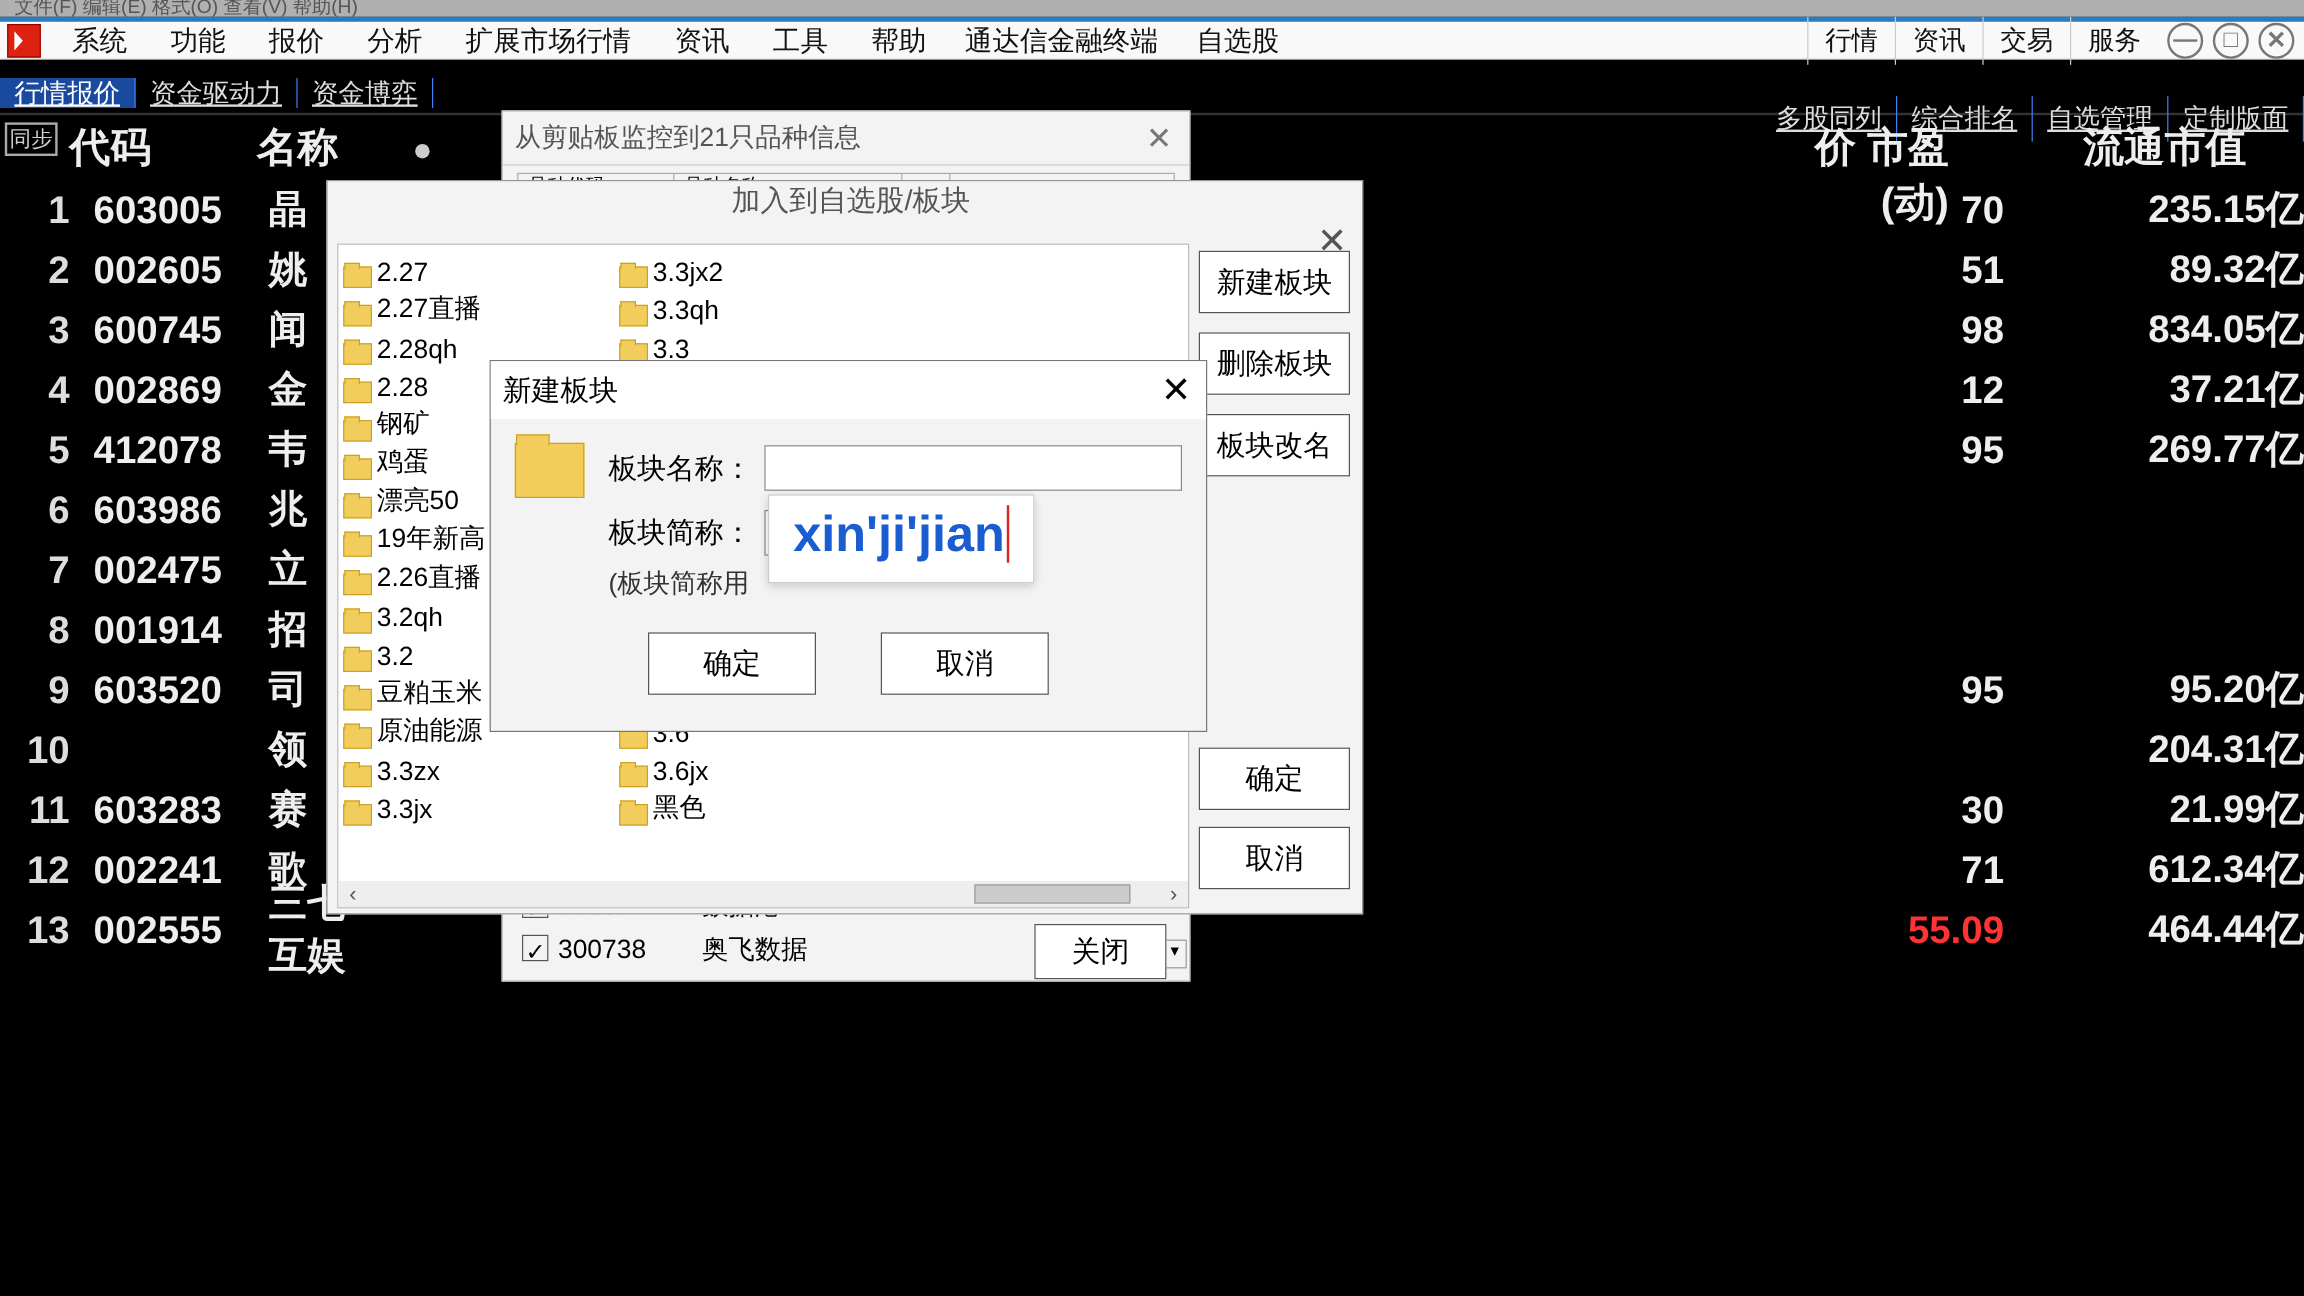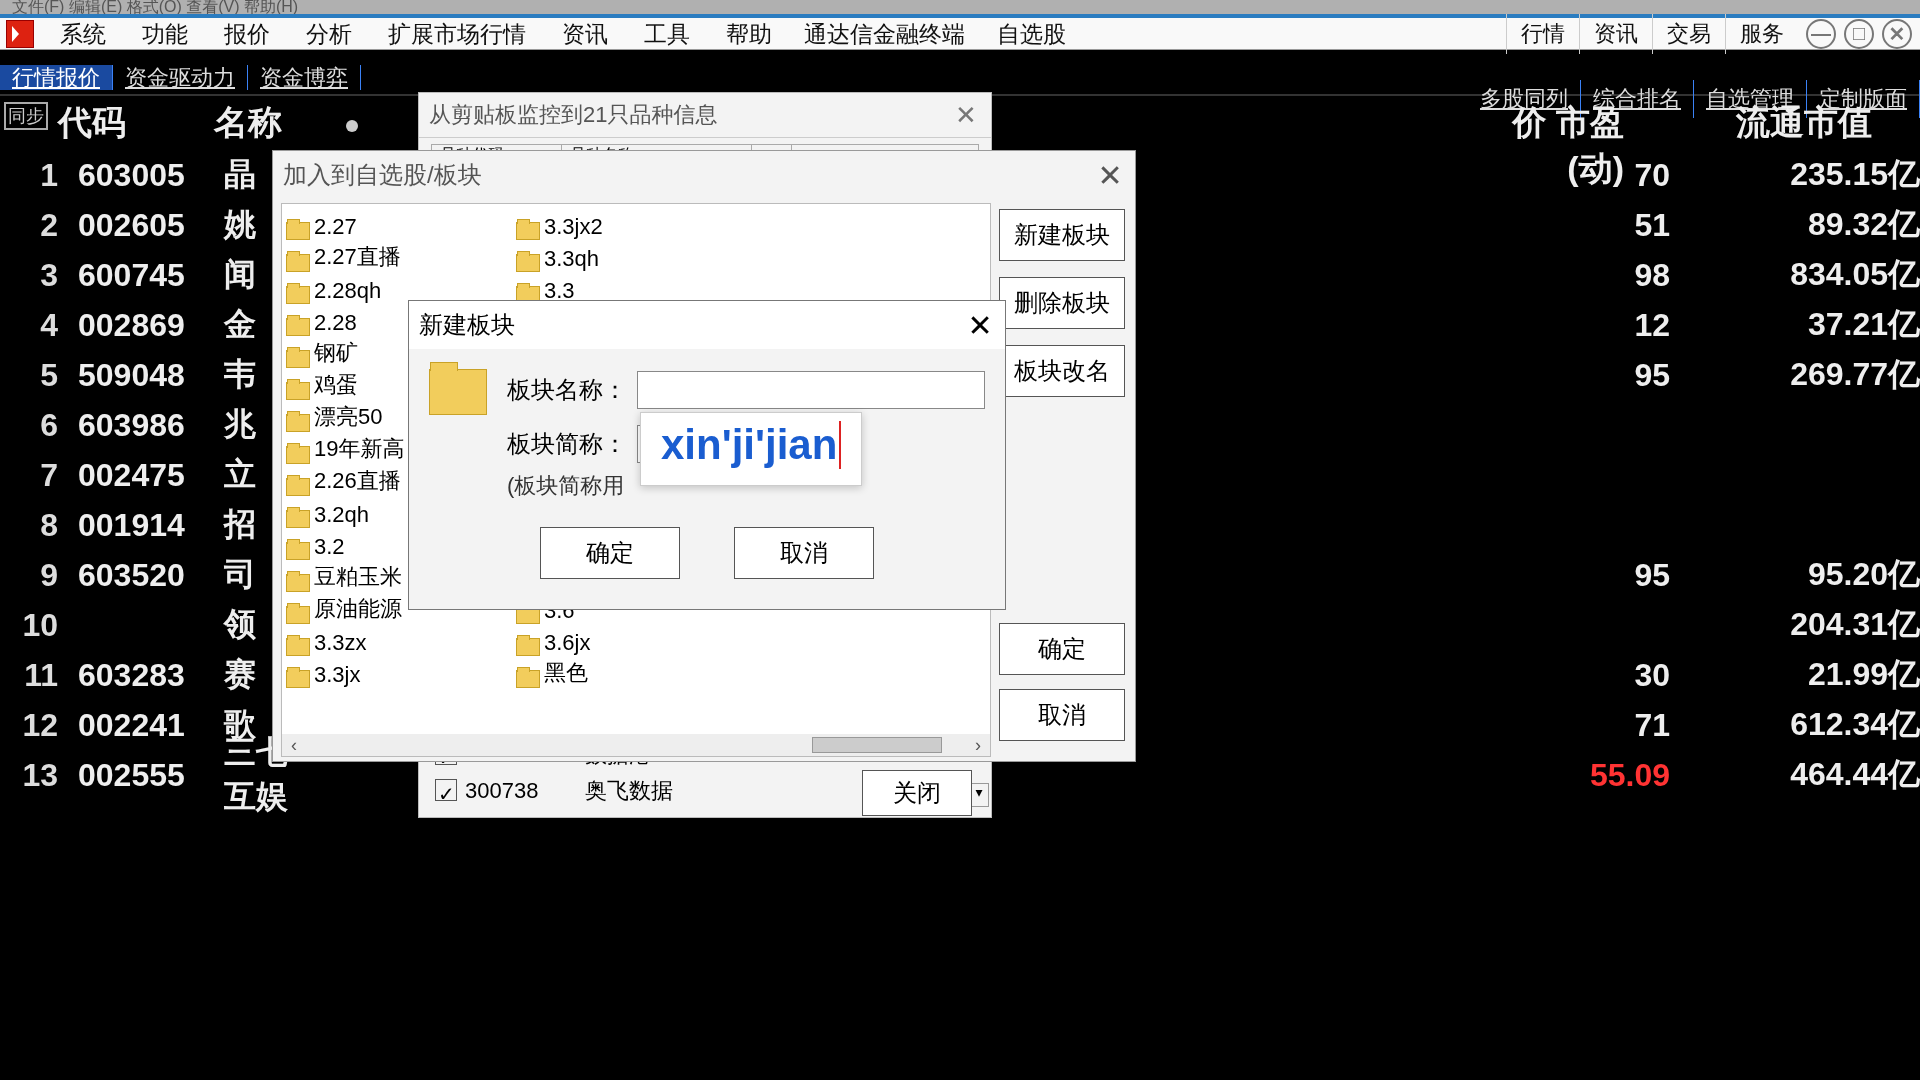--- a/index.html
+++ b/index.html
@@ -44,21 +44,21 @@
   .dlg-clip .subhead > div { border-right:1px solid #aaa; padding:0 8px; font-size:16px;}
   .dlg-clip .stock-list { position:absolute; bottom: 8px; left: 16px; right: 40px;}
   .dlg-clip .sl-row { display:flex; font-size:22px; line-height:36px;}
   .dlg-clip .cb { width:22px; height:22px; border:1px solid #555; margin-right:8px; position:relative; top:6px;}
   .dlg-clip .cb.checked::after{content:"✓"; position:absolute; top:-4px; left:2px; font-size:20px;}
   .dlg-clip .sl-code { width:120px;}
   .dlg-clip .scroll-thumb { position:absolute; top: 44px; right: 2px; width:20px; height:30px; background:#bbb; border:1px solid #999;}
   .dlg-clip .scroll-arrow { position:absolute; bottom: 10px; right: 2px; width:20px; height:24px; font-size:14px; text-align:center; border:1px solid #999;}
   
   .dlg-add { position: absolute; top: 150px; left: 272px; width: 864px; height: 612px; background: #f3f3f3; border: 1px solid #999;}
-  .dlg-add .titlebar { height: 48px; display:flex; align-items:center; font-size:24px; color:#555; padding-left:10px;}
+  .dlg-add .titlebar { height: 48px; display:flex; align-items:center; font-size:24px; color:#555; padding-left:10px;flex-direction:column;}
   .dlg-add .close { margin-left:auto; width:50px; text-align:center; font-size:30px; color:#555; cursor:pointer;}
   .dlg-add .body { display:flex; height: calc(100% - 48px);}
   .dlg-add .folder-pane { flex:1; background:#fff; border:1px solid #bbb; margin:4px 8px 4px 8px; position:relative; overflow:hidden;}
   .folder-cols { display:flex; padding:4px;}
   .folder-col { width:230px;}
   .folder-item { display:flex; align-items:flex-end; font-size:22px; height:32px; cursor:pointer;}
   .folder-icon { width:24px; height:18px; background:#f2cd5c; border:1px solid #c9a227; margin-right:4px; position:relative;}
   .folder-icon::before{content:""; position:absolute; top:-4px; left:0; width:11px; height:4px; background:#f2cd5c; border:1px solid #c9a227; border-bottom:none;}
   .dlg-add .hscroll { position:absolute; bottom:0; left:0; right:0; height:22px; background:#eee; display:flex; align-items:center;}
   .dlg-add .hscroll .arr { width:24px; text-align:center; font-size:18px; color:#555;}
@@ -163,21 +163,21 @@
     <div class="stock-row">
       <div class="cell-idx">4</div>
   <div class="cell-code">002869</div>
   <div class="cell-name">金</div>
   <div class="cell-v1">12</div>
 
   <div class="cell-mcap">37.21亿</div>
     </div>
     <div class="stock-row">
       <div class="cell-idx">5</div>
-  <div class="cell-code">509048</div>
+  <div class="cell-code">412078</div>
   <div class="cell-name">韦</div>
   <div class="cell-v1">95</div>
 
   <div class="cell-mcap">269.77亿</div>
     </div>
     <div class="stock-row">
       <div class="cell-idx">6</div>
   <div class="cell-code">603986</div>
   <div class="cell-name">兆</div>
   <div class="cell-v1"></div>

